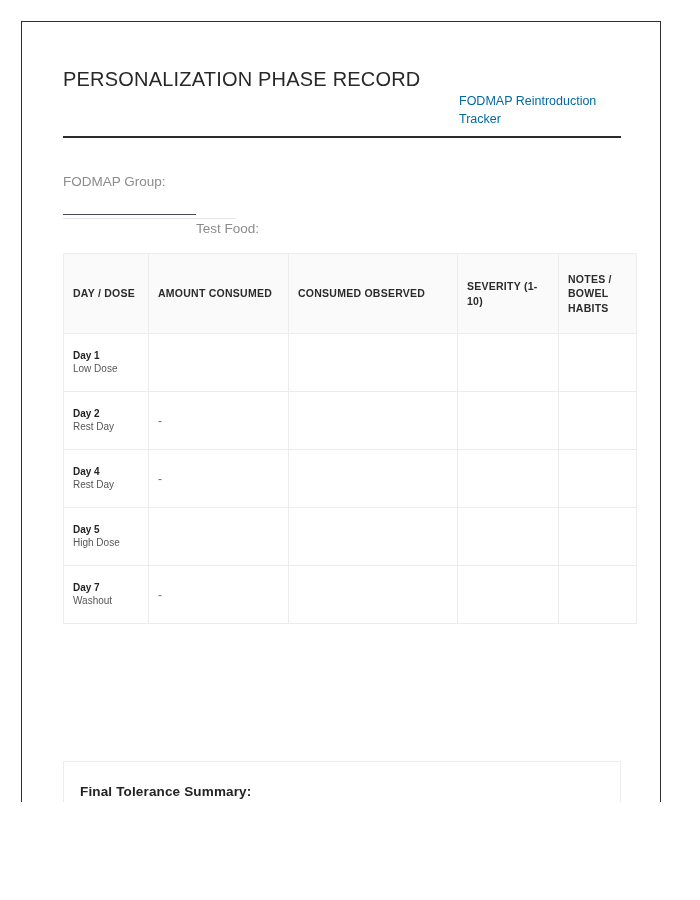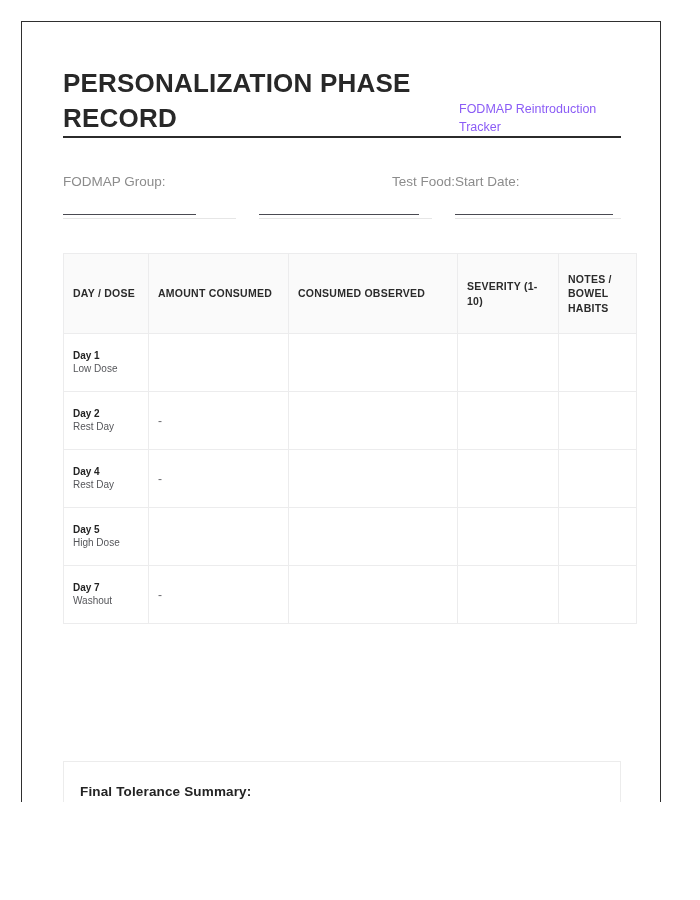--- a/index.html
+++ b/index.html
@@ -49,51 +49,52 @@
     position: relative;
     padding-top: 38px;
     height: 108px;
   }
   .doc-title {
     position: absolute;
     left: 0;
     top: 44px;
     width: 370px;
     margin: 0;
-    font-size: 26px;
+    font-size: 20px;
     line-height: 1.34;
-    font-weight: bold;
+    font-weight: normal;
     letter-spacing: 0.2px;
     color: #282828;
   }
   .doc-subtitle {
     position: absolute;
     left: 396px;
-    top: 78px;
+    top: 70px;
     width: 160px;
     font-size: 12.5px;
     line-height: 1.45;
-    color: #8b5cf6;
+    color: #0369a1;
   }
   .header-rule {
     position: absolute;
     left: 0;
     top: 114px;
     width: 558px;
     height: 0;
     border-top: 2px solid #2b2b2b;
   }
 
   
   .meta-row {
     position: absolute;
     left: 0;
     top: 152px;
     width: 558px;
     display: flex;
+    flex-direction: column;
   }
   .meta-field {
     width: 196px;
     margin-right: 0;
   }
   .meta-field:nth-child(1) { width: 196px; }
   .meta-field:nth-child(2) { width: 196px; text-align: right; }
   .meta-field:nth-child(3) { width: 166px; }
   .meta-label {
     display: block;

